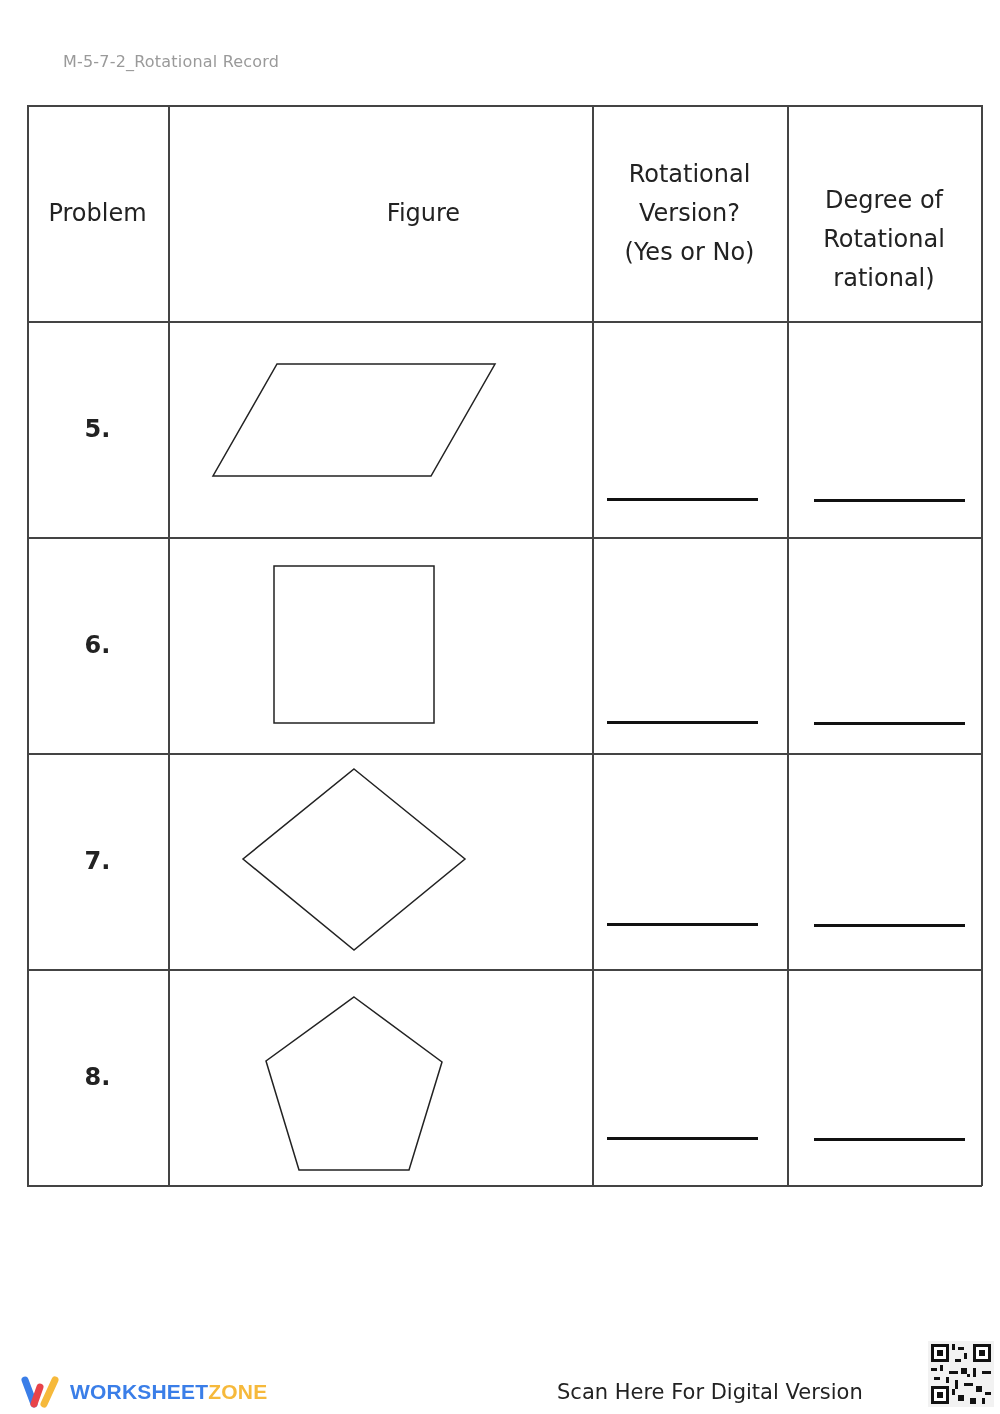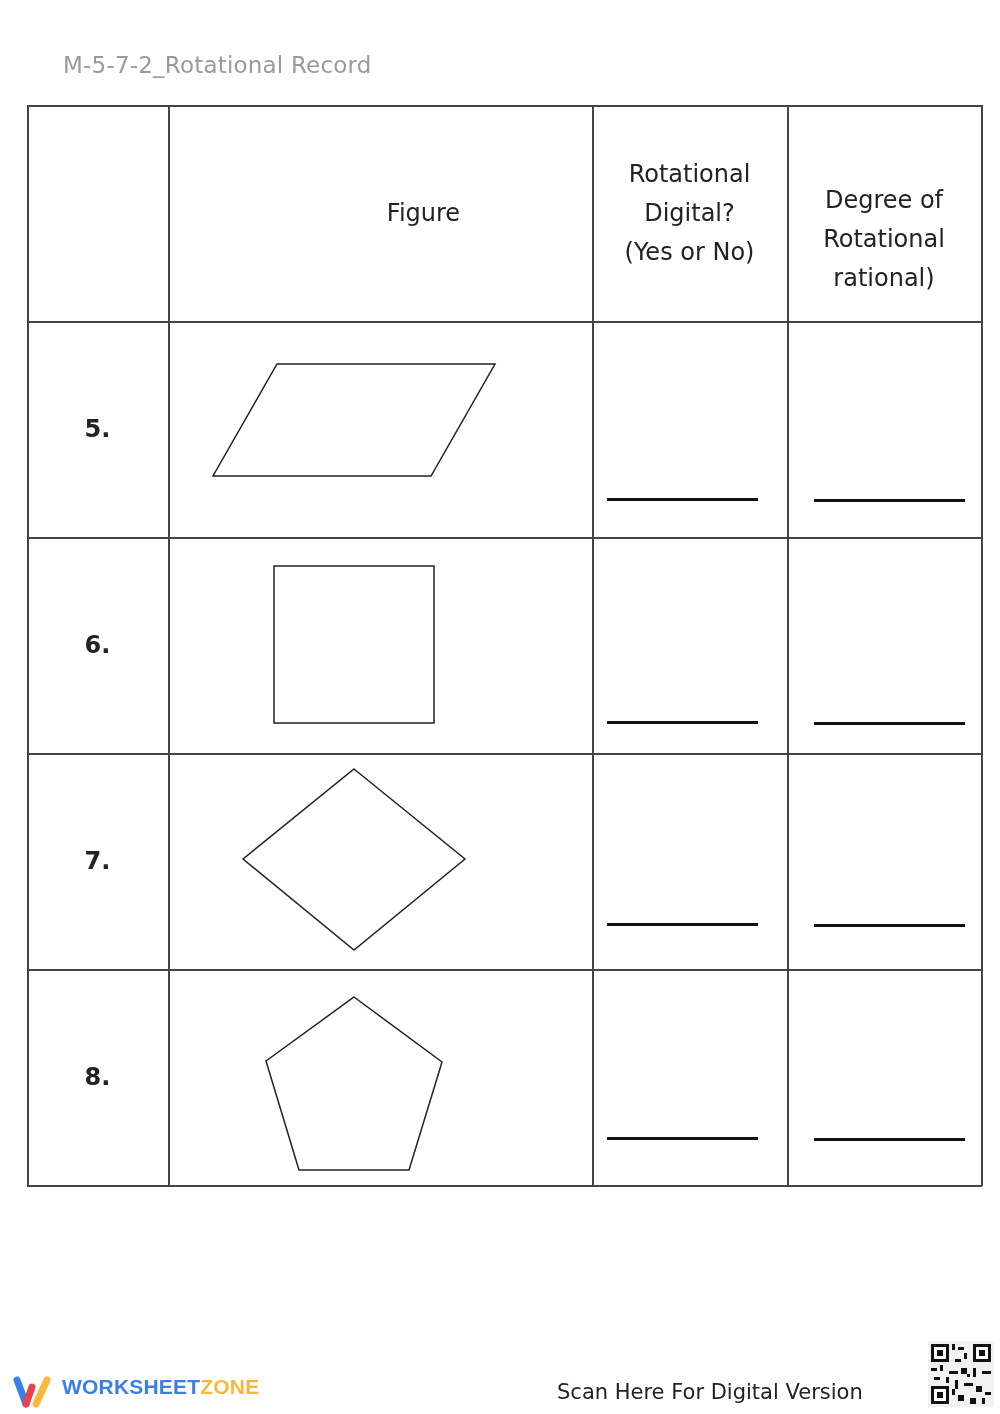--- a/index.html
+++ b/index.html
@@ -1,26 +1,26 @@
 <!DOCTYPE html>
 <html><head>
 <meta charset="utf-8">
 <style>
   html, body { margin:0; padding:0; background:#ffffff; }
   body { width:1000px; height:1414px; position:relative; overflow:hidden; font-family:"DejaVu Sans", sans-serif; color:#222; }
-  .doc-title { position:absolute; left:63px; top:52px; font-size:23px; color:#9a9a9a; letter-spacing:0.2px; }
+  .doc-title { position:absolute; left:63px; top:52px; font-size:16px; color:#9a9a9a; letter-spacing:0.2px; }
   .grid { position:absolute; left:27px; top:105px; width:955px; height:1081px; }
   .vline { position:absolute; top:0; width:1.5px; height:1081px; background:#444; }
   .hline { position:absolute; left:0; height:1.5px; width:955px; background:#444; }
   .cell { position:absolute; display:flex; align-items:center; justify-content:center; text-align:center; }
   .hdr { font-size:24px; line-height:39px; color:#222; }
   .num { font-size:24px; font-weight:bold; color:#222; }
   .answer-line { position:absolute; height:3px; background:#111; width:151px; }
   svg.shape { position:absolute; }
-  .footer-logo { position:absolute; left:12px; top:1375px; display:flex; align-items:flex-start; }
+  .footer-logo { position:absolute; left:20px; top:1375px; display:flex; align-items:center; }
   .logo-text { font-family:"Liberation Sans", sans-serif; font-weight:bold; font-size:21px; margin-left:8px; letter-spacing:0.2px; }
   .logo-w { color:#3a7ee8; }
   .logo-z { color:#f6b93b; }
   .scan-text { position:absolute; left:557px; top:1380px; font-size:21px; color:#222; }
   .qr { position:absolute; left:928px; top:1341px; width:66px; height:66px; }
 </style>
 </head>
 <body>
 
 <div class="doc-title">M-5-7-2_Rotational Record</div>
@@ -33,26 +33,29 @@
   <div class="vline" style="left:760px"></div>
   <div class="vline" style="left:954px"></div>
 
   <div class="hline" style="top:0"></div>
   <div class="hline" style="top:216px"></div>
   <div class="hline" style="top:432px"></div>
   <div class="hline" style="top:648px"></div>
   <div class="hline" style="top:864px"></div>
   <div class="hline" style="top:1080px"></div>
 
+  <div class="cell hdr" style="left:0;top:0;width:141px;height:216px">
+    <span>Problem</span>
+  </div>
   <div class="cell hdr" style="left:141px;top:0;width:511px;height:216px">
     <span>Figure</span>
   </div>
   <div class="cell hdr" style="left:565px;top:0;width:195px;height:216px;flex-direction:column">
     <span>Rotational</span>
-    <span>Digital?</span>
+    <span>Version?</span>
     <span>(Yes or No)</span>
   </div>
   <div class="cell hdr" style="left:760px;top:0;width:194px;height:268px;flex-direction:column">
     <span>Degree of</span>
     <span>Rotational</span>
     <span>rational)</span>
   </div>
 
   <div class="cell num" style="left:0;top:216px;width:141px;height:216px">
     <span>5.</span>

